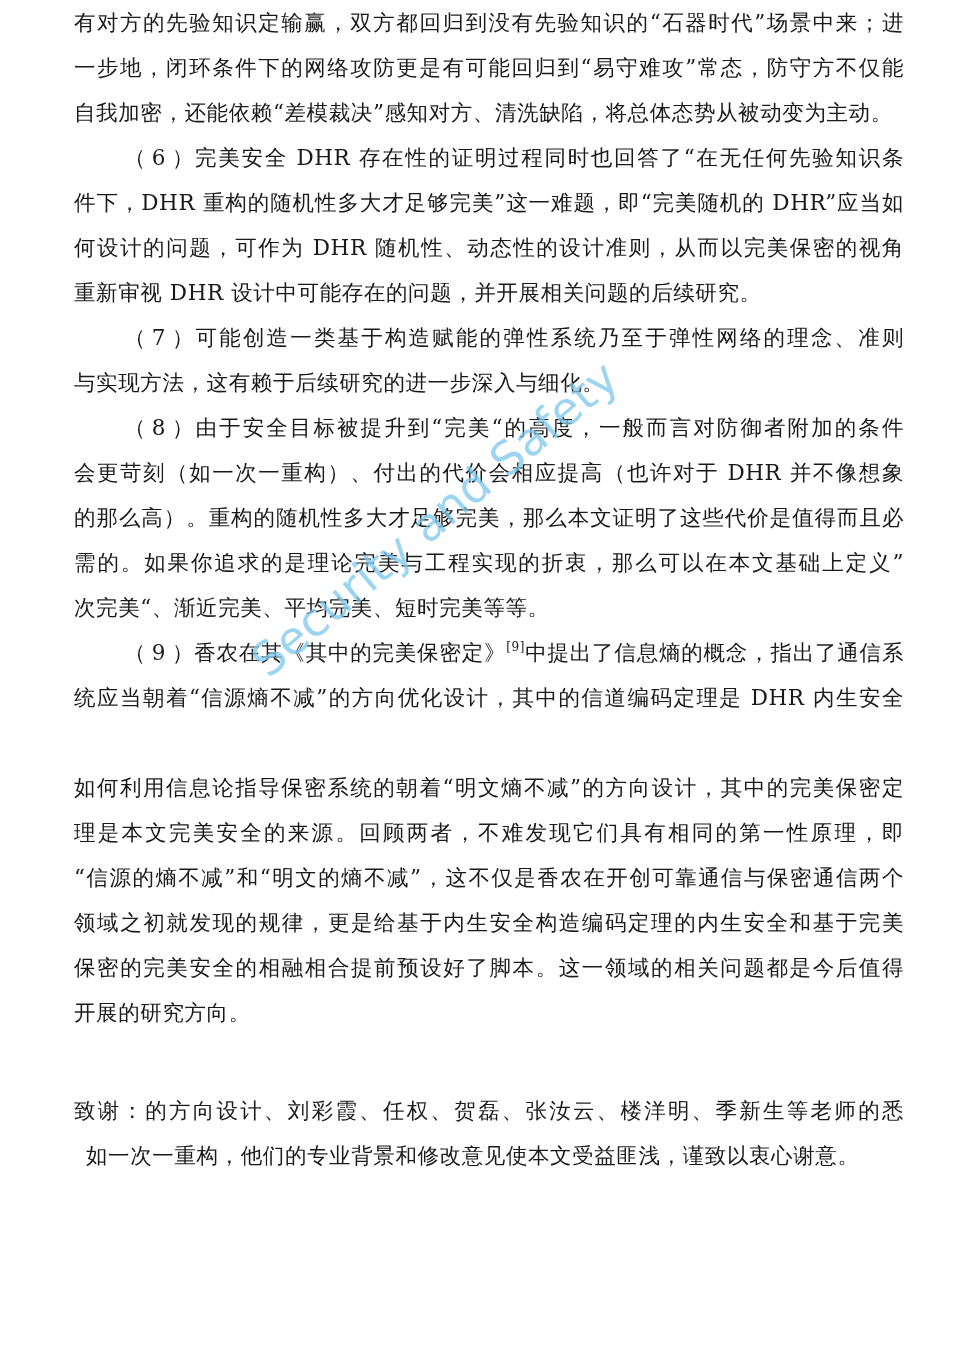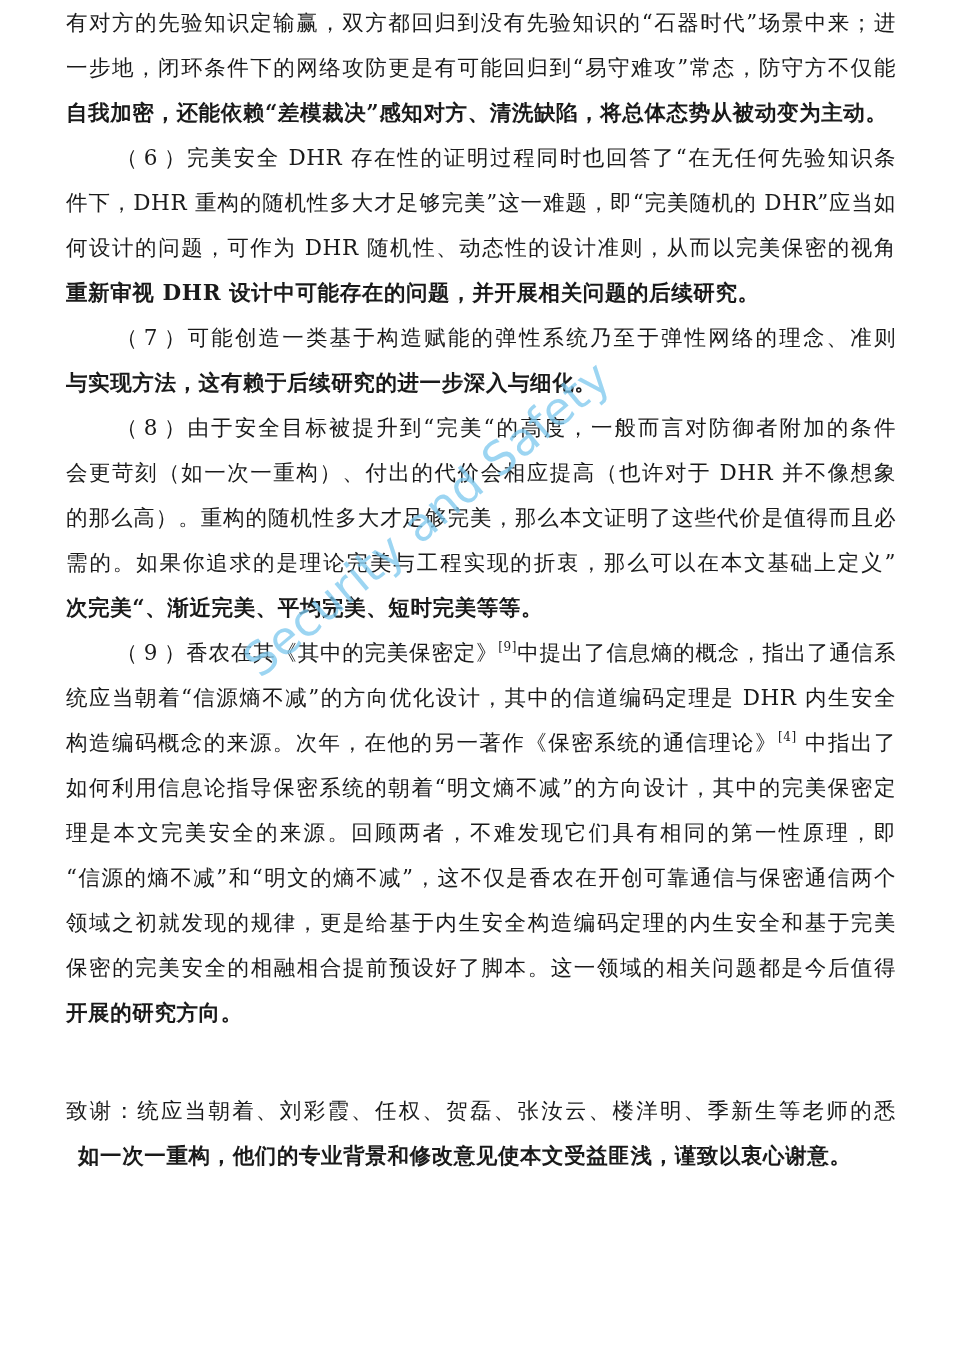--- a/index.html
+++ b/index.html
@@ -10,40 +10,39 @@
     body {
       width: 960px;
       height: 1358px;
       position: relative;
       overflow: hidden;
       font-family: "DejaVu Serif", "Liberation Serif", serif;
       color: #1a1a1a;
     }
     .page {
       position: absolute;
-      left: 0;
+      left: 8px;
       top: 0;
       width: 772px;
       height: 1358px;
     }
     .line {
       position: absolute;
       left: 66px;
       width: 830px;
       font-size: 21.5px;
       line-height: 30px;
       height: 30px;
       white-space: nowrap;
       letter-spacing: 0.6px;
       text-align: justify;
       text-align-last: justify;
     }
     .line.last {
       text-align-last: left;
-      font-weight: bold;
     }
     .line.indent {
       left: 116px;
       width: 780px;
     }
     .line.ack-cont {
       left: 78px;
       width: 818px;
     }
     .num {
@@ -99,29 +98,26 @@
   </div>
   <div class="line" style="top:458px">会更苛刻（如一次一重构）、付出的代价会相应提高（也许对于 DHR 并不像想象</div>
   <div class="line" style="top:503px">的那么高）。重构的随机性多大才足够完美，那么本文证明了这些代价是值得而且必</div>
   <div class="line" style="top:548px">需的。如果你追求的是理论完美与工程实现的折衷，那么可以在本文基础上定义”</div>
   <div class="line last" style="top:593px">次完美“、渐近完美、平均完美、短时完美等等。</div>
 
   <div class="line indent" style="top:638px">
     <span class="num">（9）</span><span>香农在其《其中的完美保密定》</span><sup class="ref">[9]</sup><span>中提出了信息熵的概念，指出了通信系</span>
   </div>
   <div class="line" style="top:683px">统应当朝着“信源熵不减”的方向优化设计，其中的信道编码定理是 DHR 内生安全</div>
-  <div class="line" style="top:728px">
-    <span>构造编码概念的来源。次年，在他的另一著作《保密系统的通信理论》</span><sup class="ref">[4]</sup><span> 中指出了</span>
-  </div>
   <div class="line" style="top:773px">如何利用信息论指导保密系统的朝着“明文熵不减”的方向设计，其中的完美保密定</div>
   <div class="line" style="top:863px">“信源的熵不减”和“明文的熵不减”，这不仅是香农在开创可靠通信与保密通信两个</div>
   <div class="line" style="top:818px">理是本文完美安全的来源。回顾两者，不难发现它们具有相同的第一性原理，即</div>
   <div class="line" style="top:908px">领域之初就发现的规律，更是给基于内生安全构造编码定理的内生安全和基于完美</div>
   <div class="line" style="top:953px">保密的完美安全的相融相合提前预设好了脚本。这一领域的相关问题都是今后值得</div>
   <div class="line last" style="top:998px">开展的研究方向。</div>
 
   <div class="line" style="top:1096px">
-    <span class="bold">致谢：</span><span>统应当朝着、刘彩霞、任权、贺磊、张汝云、楼洋明、季新生等老师的悉</span>
+    <span class="bold">致谢：</span><span>的方向设计、刘彩霞、任权、贺磊、张汝云、楼洋明、季新生等老师的悉</span>
   </div>
   <div class="line ack-cont last" style="top:1141px">如一次一重构，他们的专业背景和修改意见使本文受益匪浅，谨致以衷心谢意。</div>
 
   <div class="watermark">Security and Safety</div>
 </div>
 
 </body></html>

